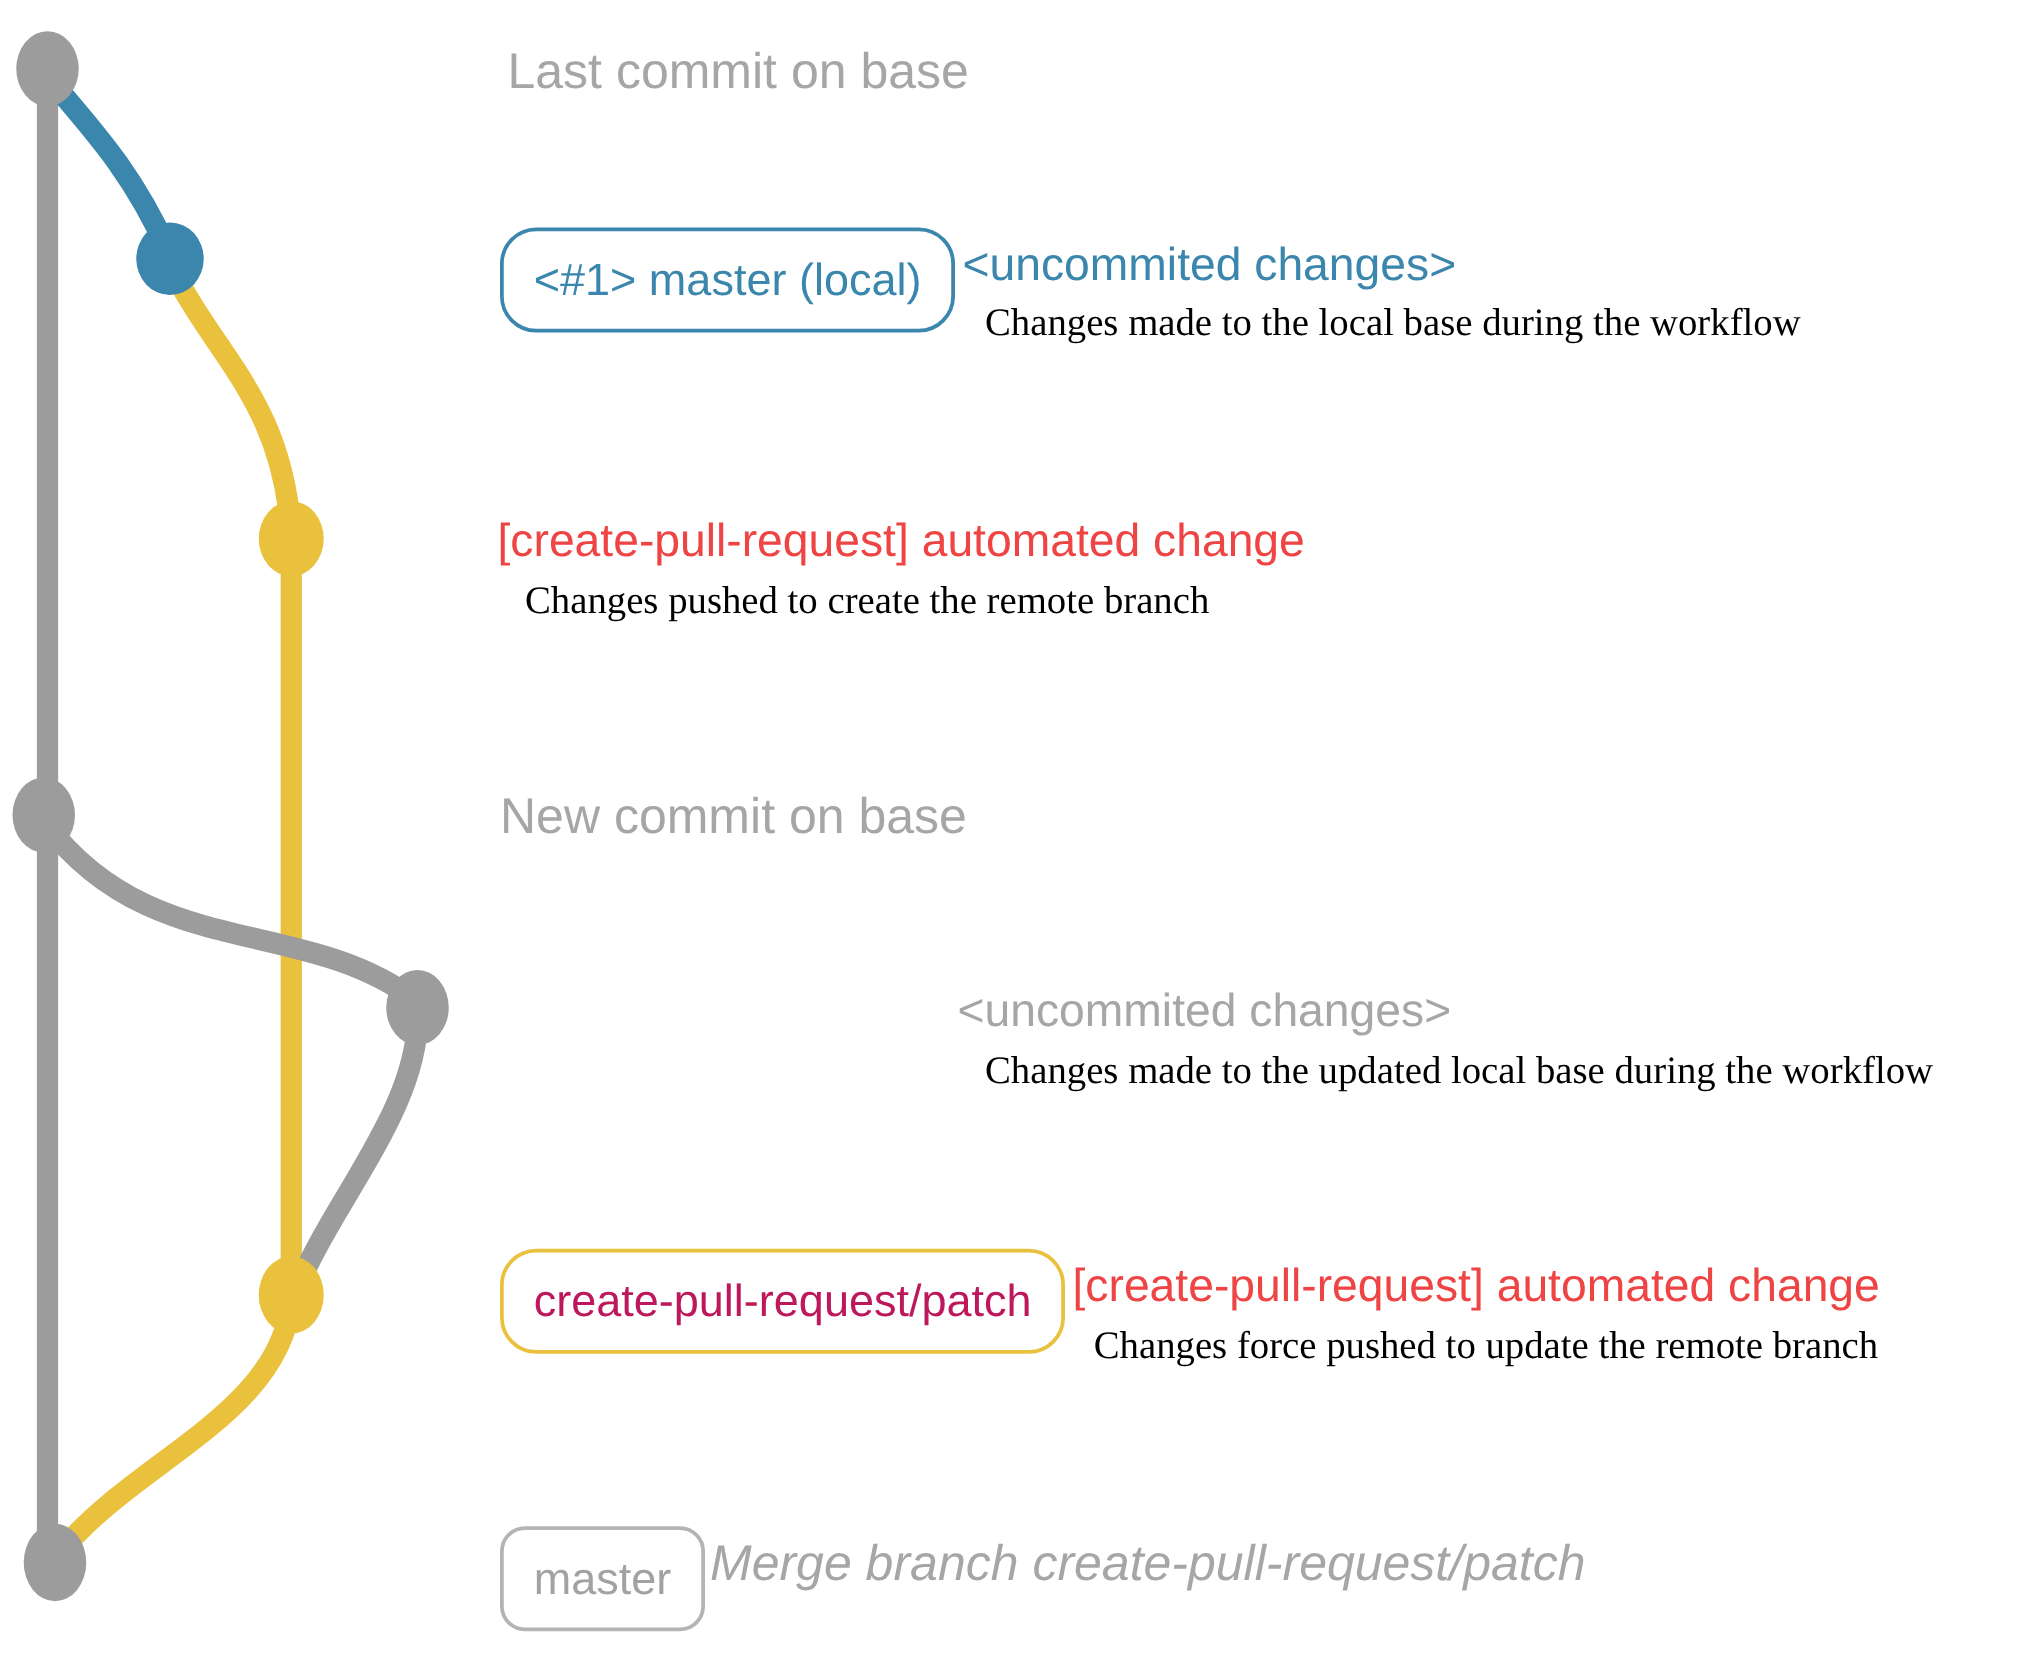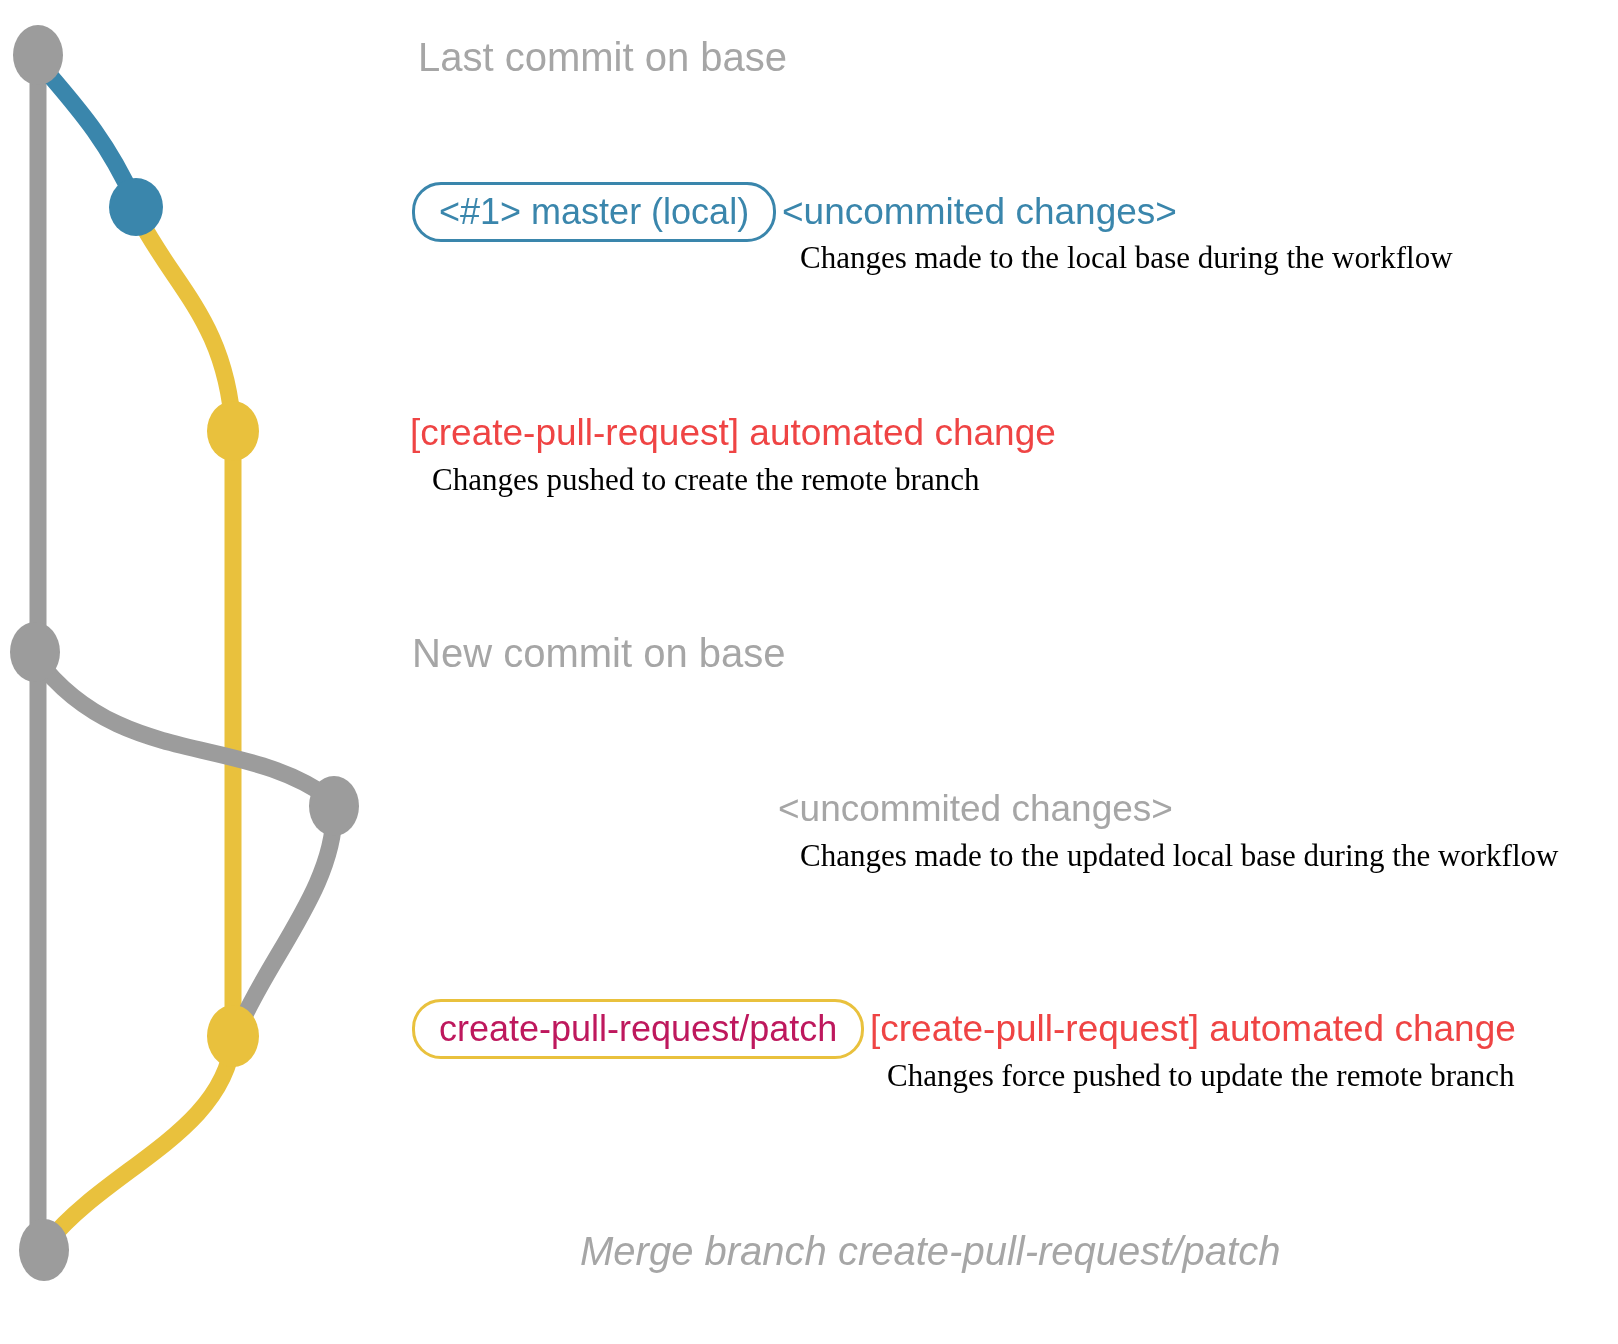--- a/index.html
+++ b/index.html
@@ -1,28 +1,28 @@
 <!DOCTYPE html>
 <html><head>
 <meta charset="utf-8">
 <style>
   html,body{margin:0;padding:0;background:#ffffff;}
   body{width:1618px;height:1344px;position:relative;overflow:hidden;
        font-family:"Liberation Sans",sans-serif;}
   .canvas{position:absolute;left:0;top:0;width:1618px;height:1344px;}
   svg.graph{position:absolute;left:0;top:0;}
-  .abs{position:absolute;white-space:nowrap;line-height:1.15;margin-left:12px;}
+  .abs{position:absolute;white-space:nowrap;line-height:1.15;}
   .heading{font-size:40px;color:#a6a6a6;}
   .note-blue{font-size:37px;color:#3a86ac;}
   .note-yellow{font-size:37px;color:#ef4444;}
   .note-gray{font-size:37px;color:#a6a6a6;}
   .note-gray-lg{font-size:40px;color:#a6a6a6;font-style:italic;}
   .detail{font-family:"Liberation Serif",serif;font-size:31px;color:#000000;}
   .badge{display:inline-block;font-size:36px;border:3px solid;border-radius:29px;
-         padding:0 24px;height:54px;line-height:54px;background:#ffffff;}
+         padding:12px 24px;height:54px;line-height:54px;background:#ffffff;}
   .badge-blue{border-color:#3a86ac;color:#3a86ac;}
   .badge-gray{border-color:#b4b4b4;color:#a2a2a2;}
   .badge-yellow{border-color:#e9c13d;color:#be185d;}
   .badge-small{border-radius:20px;}
 </style>
 </head>
 <body>
 
 <div class="canvas">
 
@@ -59,15 +59,16 @@
 
   <div class="abs heading" style="left:400px;top:630px">New commit on base</div>
 
   <div class="abs note-gray" style="left:766px;top:788px">&lt;uncommited changes&gt;</div>
   <div class="abs detail" style="left:788px;top:838px">Changes made to the updated local base during the workflow</div>
 
   <span class="abs badge badge-yellow" style="left:400px;top:999px">create-pull-request/patch</span>
   <div class="abs note-yellow" style="left:858px;top:1008px">[create-pull-request] automated change</div>
   <div class="abs detail" style="left:875px;top:1058px">Changes force pushed to update the remote branch</div>
 
+  <span class="abs badge badge-gray badge-small" style="left:400px;top:1221px">master</span>
   <div class="abs note-gray-lg" style="left:568px;top:1228px">Merge branch create-pull-request/patch</div>
 
 </div>
 
 </body></html>

